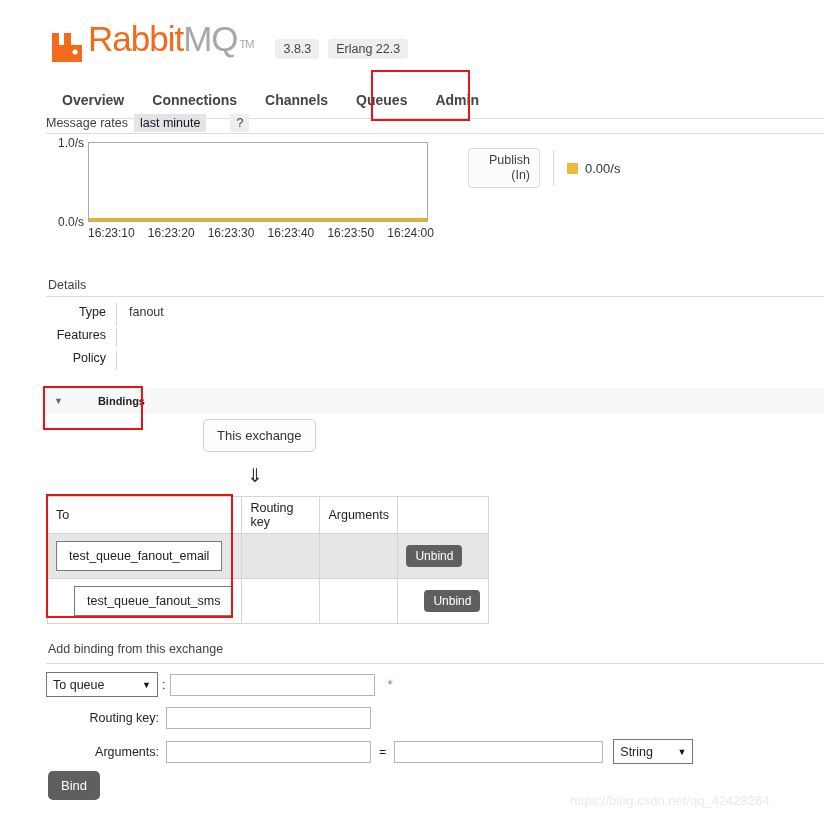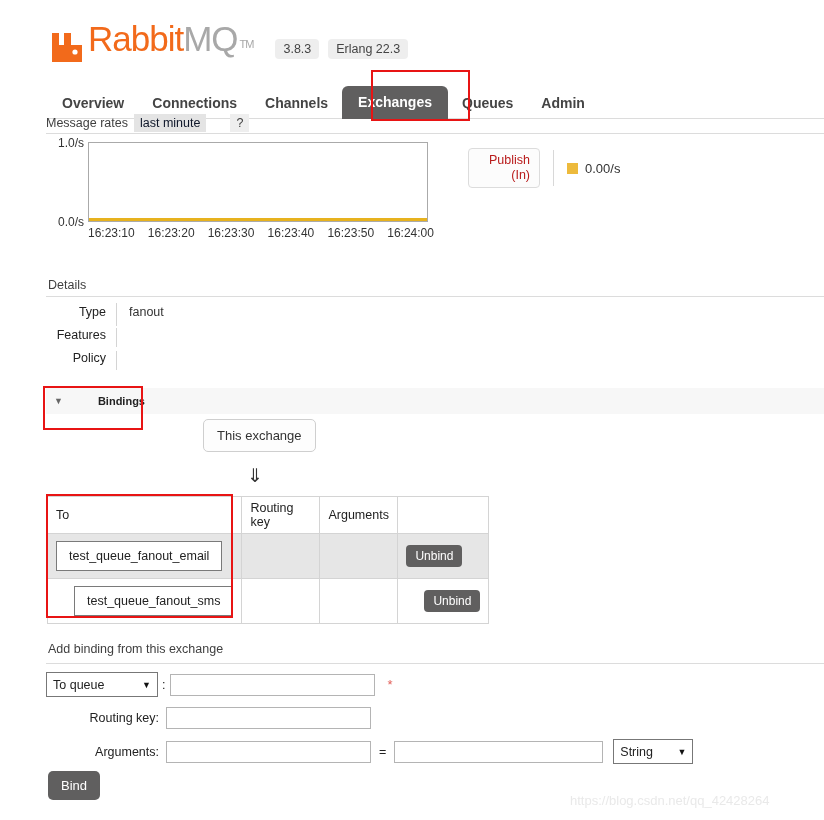--- a/index.html
+++ b/index.html
@@ -63,21 +63,21 @@
     background: #ffffff; position: relative;
   }
   .series-line { position: absolute; left: 0; right: 0; bottom: 0; height: 3px; background: #e7b21e; }
   .x-axis { margin-left: 42px; width: 346px; display: flex; justify-content: space-between; margin-top: 4px; }
   .x-tick { font-size: 12px; color: #333; white-space: nowrap; }
 
   
   .legend { position: absolute; left: 468px; top: 148px; display: flex; align-items: center; }
   .legend-key {
     border: 1px solid #dcdcdc; border-radius: 4px; background: #fcfcfc;
-    padding: 4px 9px; text-align: right; font-size: 12.5px; color: #b91c1c;
+    padding: 4px 9px; text-align: right; font-size: 12.5px; color: #404040;
     line-height: 15px; min-width: 72px;
   }
   .legend-sep { width: 1px; height: 36px; background: #d8d8d8; margin: 0 13px; }
   .legend-val { display: flex; align-items: center; font-size: 13px; color: #333; }
   .swatch { width: 11px; height: 11px; background: #edba3c; margin-right: 7px; display: inline-block; }
 
   
   .sec-head { position: absolute; font-size: 12.5px; color: #3f3f3f; }
   .sec-rule { position: absolute; height: 1px; background: #dcdcdc; }
 
@@ -185,21 +185,20 @@
       <span class="badge">3.8.3</span>
       <span class="badge">Erlang 22.3</span>
     </div>
   </div>
 
   <div class="nav-rule"></div>
   <div class="nav">
     <div class="tab">Overview</div>
     <div class="tab">Connections</div>
     <div class="tab">Channels</div>
-    <div class="tab active">Exchanges</div>
     <div class="tab">Queues</div>
     <div class="tab">Admin</div>
   </div>
 
   <div class="rates-bar">
     <span class="rates-label">Message rates</span>
     <span class="rates-chip">last minute</span>
     <span class="rates-help">?</span>
   </div>
   <div class="rates-rule"></div>

